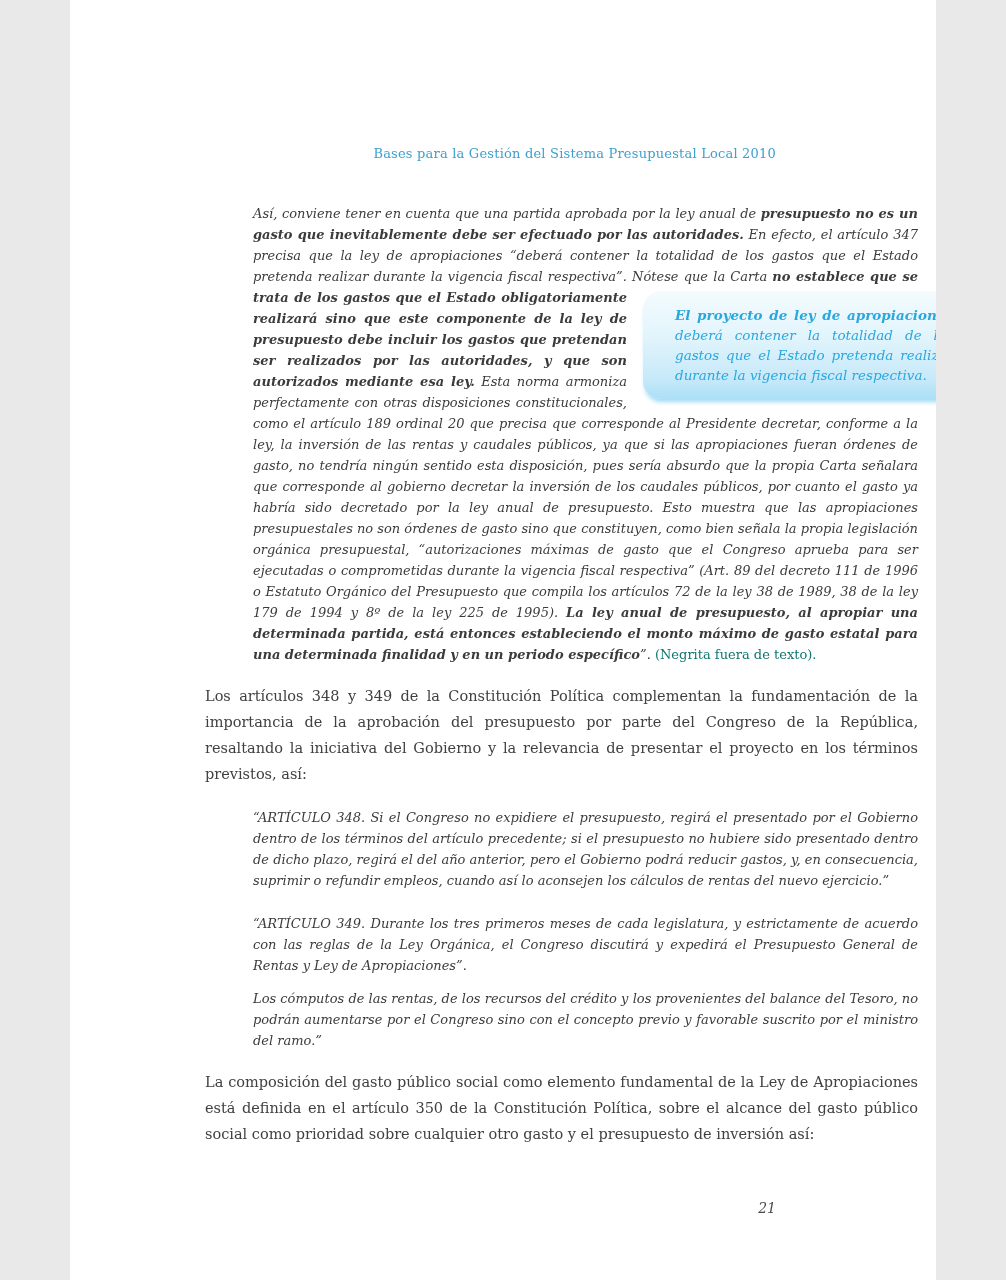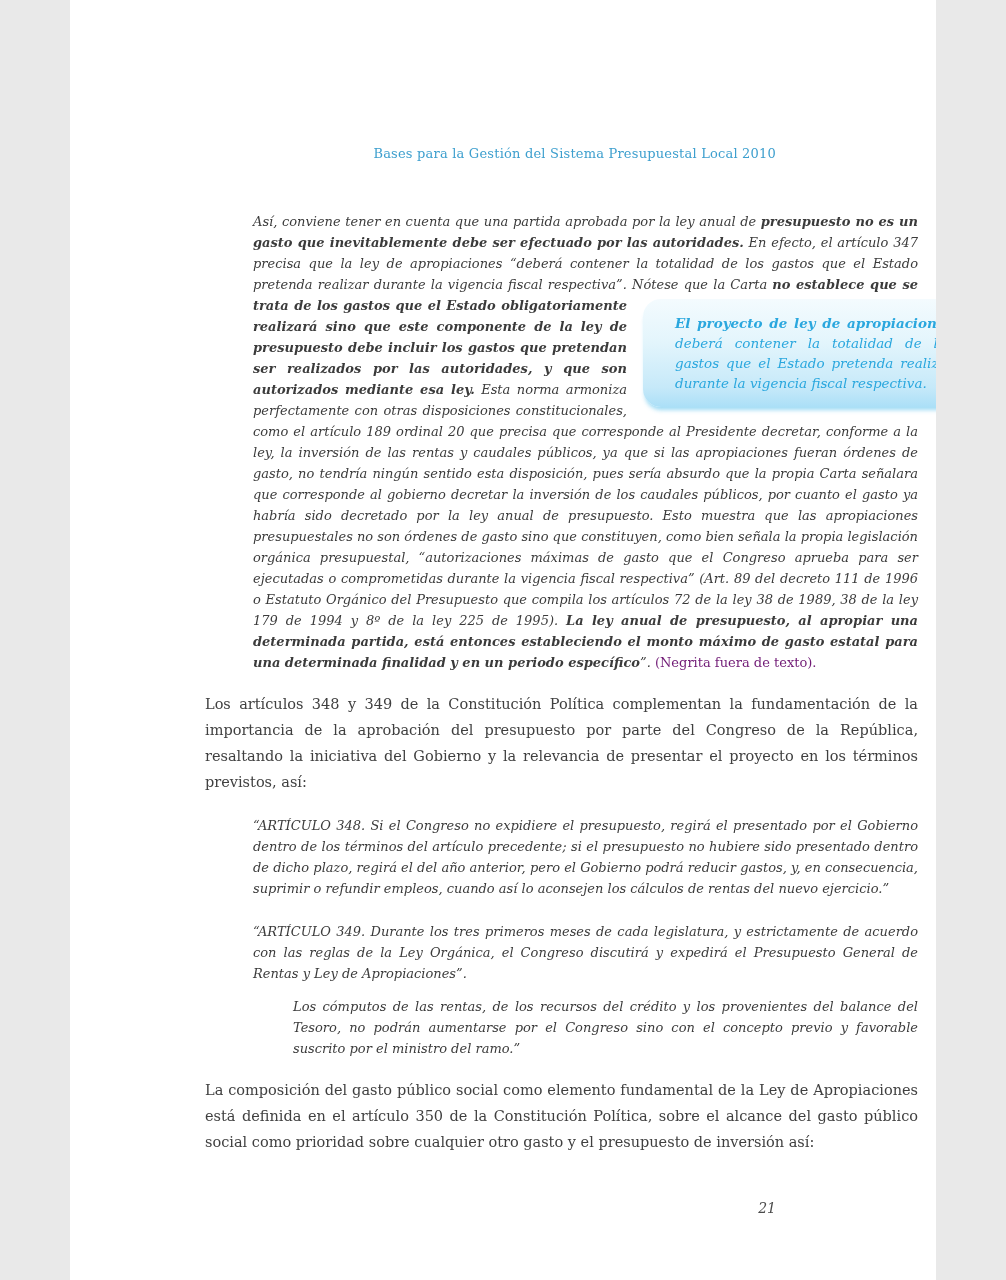--- a/index.html
+++ b/index.html
@@ -12,47 +12,47 @@
     color:#3b3b3b;
     overflow:hidden;
   }
   .doc-header{
     position:absolute;top:146px;right:160px;
     font-size:13px;letter-spacing:.2px;
     color:#3d9fce;
     text-align:right;
   }
   .content{
-    position:absolute;top:211px;left:135px;width:713px;
+    position:absolute;top:203px;left:135px;width:713px;
   }
   
   .p-intro{
     margin:0 0 0 48px;
     font-style:italic;
     font-size:13px;line-height:21px;
     text-align:justify;
   }
   .b{font-weight:bold;}
-  .roman{font-style:normal;color:#701a75;}
+  .roman{font-style:normal;color:#0f766e;}
   .p-plain{
     margin:18px 0 0 0;
     font-style:normal;
     font-size:14.5px;line-height:26px;
     text-align:justify;
     color:#404040;
   }
   .quote{
     margin:20px 0 0 48px;
     font-style:italic;
     font-size:13px;line-height:21px;
     text-align:justify;
   }
   .quote-group{margin:22px 0 0 48px;}
   .quote-group .quote{margin:0;}
-  .quote-group .quote + .quote{margin-top:12px;margin-left:40px;}
+  .quote-group .quote + .quote{margin-top:12px;}
   
   .callout{
     display:block;
     float:right;
     width:278px;
     padding:14px 32px;
     margin:4px -67px 10px 16px; 
     background:linear-gradient(180deg,#f4fbfe 0%,#e3f5fc 40%,#c6e9f9 82%,#abdff7 100%);
     border-radius:18px;
     box-shadow:0 5px 4px -2px rgba(141,213,242,.85);

